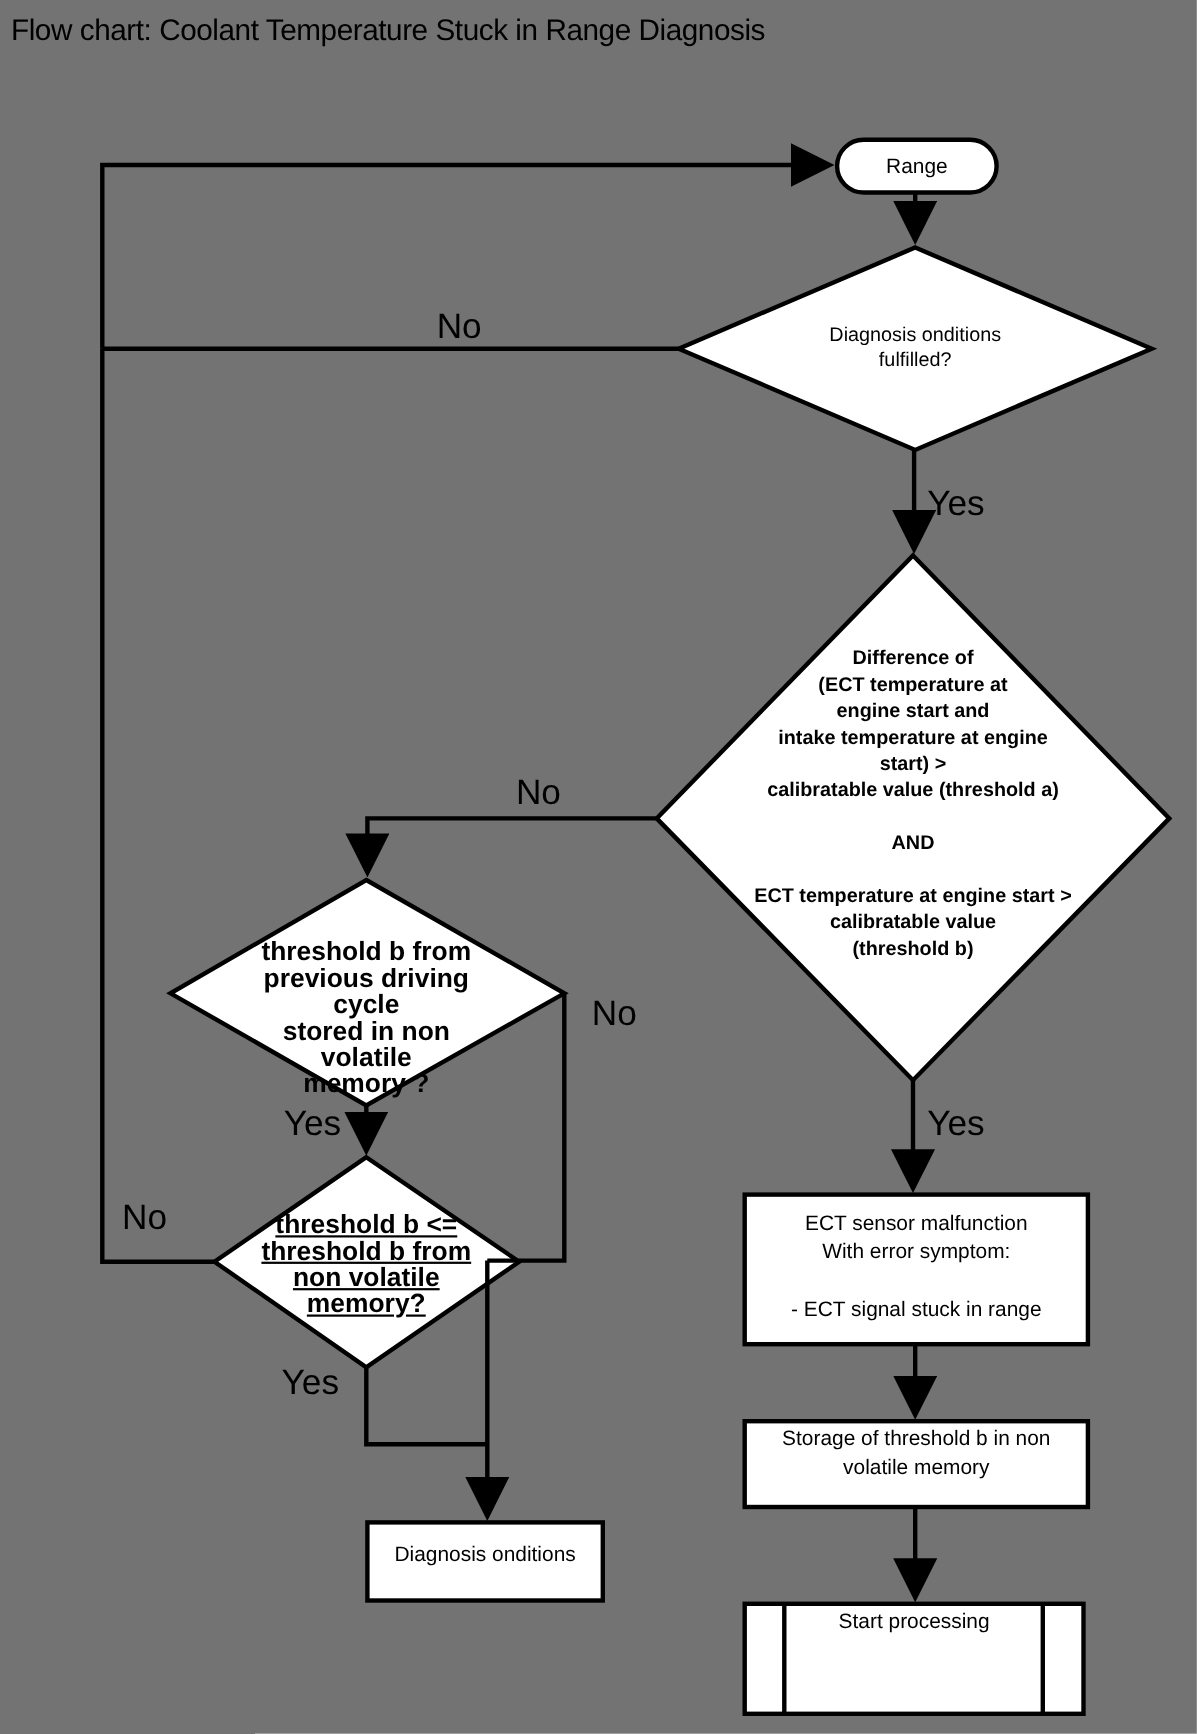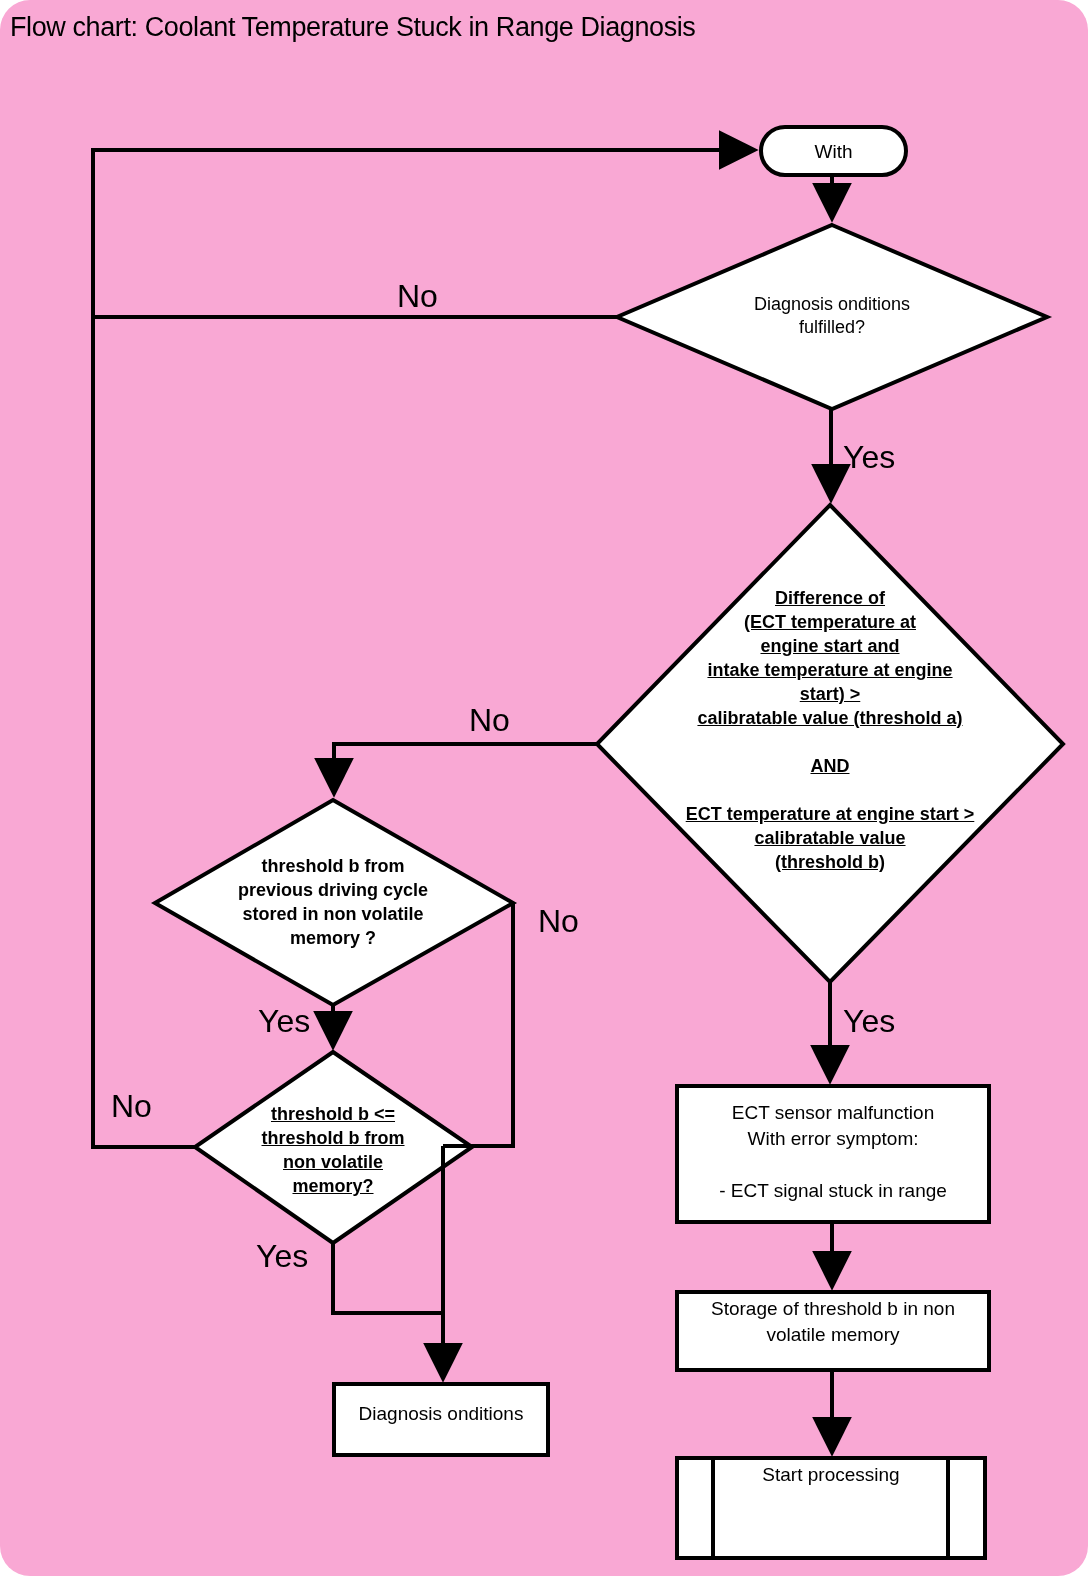--- a/index.html
+++ b/index.html
@@ -4,21 +4,21 @@
 <title>Flow chart</title>
 <style>
   html,body{margin:0;padding:0;background:#ffffff;}
   body{
     width:1088px;height:1576px;
     font-family:"Liberation Sans", sans-serif;
     color:#000000;
     overflow:hidden;
     position:relative;
   }
-  #page{position:relative;width:1088px;height:1576px;background:#f9a8d4;border-radius:30px;}
+  #page{position:relative;width:1088px;height:1576px;background:#737373;}
 
   #title{
     position:absolute;
     left:10px; top:12px;
     font-size:27px;
     font-weight:400;
     letter-spacing:-0.4px;
     white-space:nowrap;
     color:#000;
   }
@@ -61,21 +61,21 @@
   .box-label{
     position:absolute;
     text-align:center;
     font-size:19px;
     line-height:26px;
     white-space:pre-line;
   }
   .dia-label{
     position:absolute;
     text-align:center;
-    font-size:18px;
+    font-size:24px;
     line-height:24px;
     font-weight:bold;
     white-space:pre-line;
   }
 </style>
 </head>
 <body>
 
 <div id="page">
 
@@ -128,26 +128,26 @@
 
     <path d="M 333 1243 L 333 1313 L 443 1313" fill="none" stroke="#000" stroke-width="4"></path>
 
     <path d="M 443 1146 L 443 1376" fill="none" stroke="#000" stroke-width="4" marker-end="url(#arrow)"></path>
 
     <path d="M 832 1222 L 832 1284" fill="none" stroke="#000" stroke-width="4" marker-end="url(#arrow)"></path>
 
     <path d="M 832 1370 L 832 1450" fill="none" stroke="#000" stroke-width="4" marker-end="url(#arrow)"></path>
   </svg>
 
-  <div class="start-label" style="left:761px; top:141px; width:145px;">With</div>
+  <div class="start-label" style="left:761px; top:141px; width:145px;">Range</div>
 
   <div class="node-label" style="left:712px; top:293px; width:240px;">Diagnosis onditions
 fulfilled?</div>
 
-  <div class="big-diamond-label" style="left:660px; top:586px; width:340px;text-decoration:underline;">Difference of
+  <div class="big-diamond-label" style="left:660px; top:586px; width:340px;">Difference of
 (ECT temperature at
 engine start and
 intake temperature at engine
 start) &gt;
 calibratable value (threshold a)
 
 AND
 
 ECT temperature at engine start &gt;
 calibratable value

